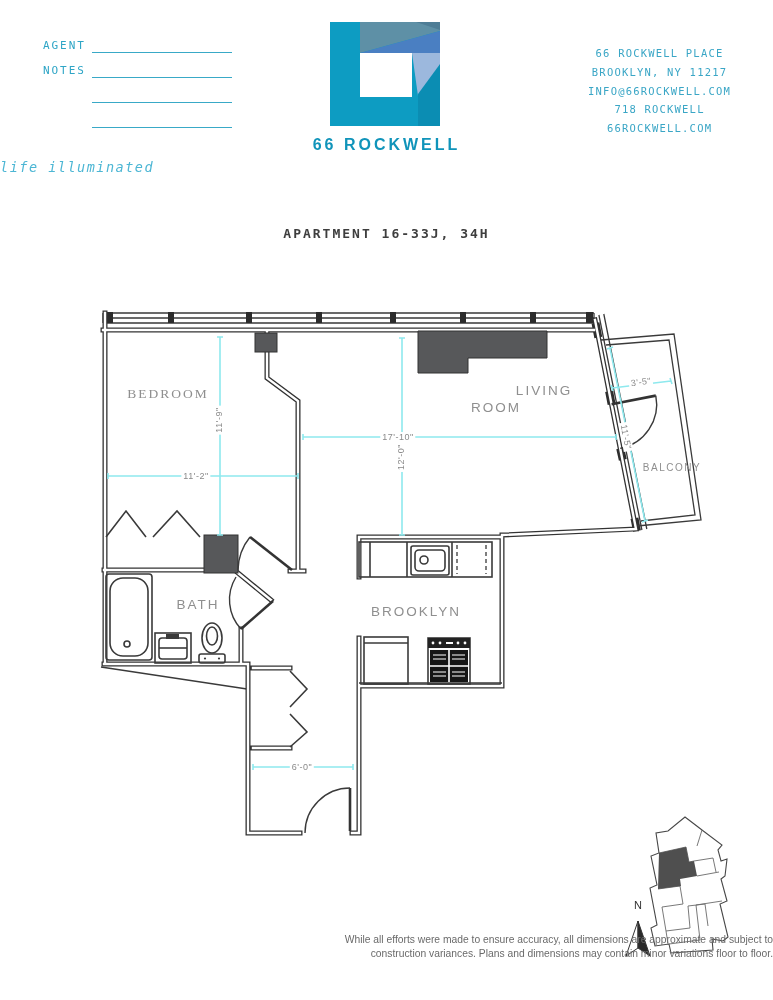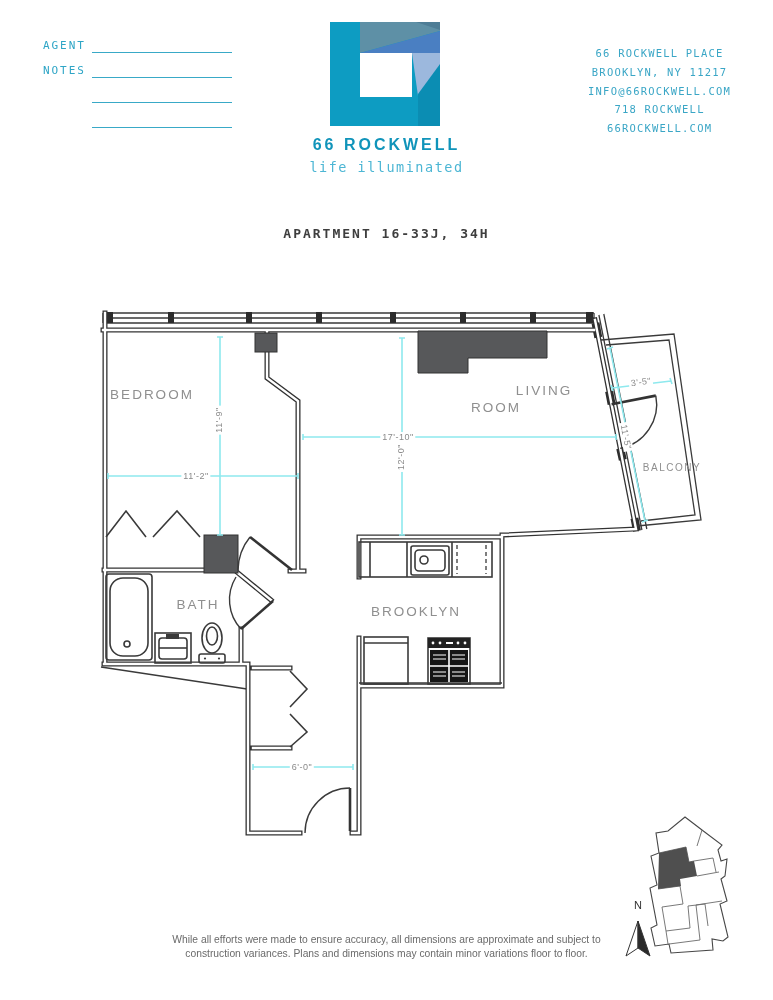--- a/index.html
+++ b/index.html
@@ -9,23 +9,23 @@
   .fields{position:absolute;left:34px;top:36px;width:200px;}
   .frow{position:relative;height:25px;}
   .flabel{position:absolute;left:0;top:3px;width:52px;text-align:right;
           font-family:"DejaVu Sans Mono",monospace;font-size:11px;letter-spacing:2px;
           color:#2ea5c6;}
   .fline{position:absolute;left:58px;top:16px;width:140px;border-bottom:1.6px solid #39a9c7;}
   .logo-box{position:absolute;left:330px;top:22px;width:110px;height:107px;}
   .logo-title{position:absolute;left:0;right:0;top:136px;text-align:center;
           font-family:Liberation Sans, sans-serif;font-weight:bold;font-size:16px;
           letter-spacing:3px;color:#1094ba;}
-  .logo-tagline{position:absolute;left:0;right:0;top:159px;text-align:center;
+  .logo-tagline{position:absolute;left:0;right:0;top:159px;text-align:left;
           font-family:"DejaVu Sans Mono",monospace;font-size:13.5px;
-          letter-spacing:1.5px;color:#4cb6d4;}
+          letter-spacing:1.5px;color:#4cb6d4;font-style:italic;}
   .contact{position:absolute;right:42px;top:44px;text-align:center;
           font-family:"DejaVu Sans Mono",monospace;font-size:10.5px;letter-spacing:1.2px;
           color:#3aa6c6;line-height:18.8px;}
   .plan-title{position:absolute;left:0;right:0;top:226px;text-align:center;
           font-family:"DejaVu Sans Mono",monospace;font-weight:bold;font-size:13px;
           letter-spacing:2px;color:#3e3e3e;}
   
   .room{position:absolute;color:#8f8f8f;font-size:13.5px;letter-spacing:2px;
         transform:translate(-50%,-50%);text-align:center;white-space:nowrap;}
   .room.small{font-size:10px;letter-spacing:1.5px;}
@@ -41,21 +41,21 @@
   .col{fill:#57585a;stroke:#333;stroke-width:1;}
   .post{stroke:#2c2c2c;stroke-width:8;}
   .leaf{stroke:#333;stroke-width:2.6;fill:none;}
   .arc{stroke:#3a3a3a;stroke-width:1.4;fill:none;}
   .dash{fill:none;stroke:#3a3a3a;stroke-width:1.3;stroke-dasharray:4,3;}
   .kp{fill:#fff;stroke:#474747;stroke-width:1.1;stroke-linejoin:miter;}
   .kpl{fill:none;stroke:#6a6a6a;stroke-width:0.9;}
   
   .north-label{position:absolute;left:629px;top:899px;width:18px;text-align:center;
        font-size:11px;color:#333;font-family:"Liberation Sans",sans-serif;}
-  .disclaimer{position:absolute;left:0;right:0;top:933px;text-align:center;
+  .disclaimer{position:absolute;left:0;right:0;top:933px;text-align:right;
        font-size:10.3px;color:#6a6a6a;line-height:13.5px;}
 </style>
 </head>
 <body>
 
 <div id="sheet">
 
   <div class="fields">
     <div class="frow">
       <span class="flabel">AGENT</span>
@@ -218,21 +218,21 @@
       <path class="kpl" d="M659,853 L686,847 M686,847 L689,862 L694,861 M694,861 L713,858 L716,872 M697,876 L719,872 M658,889 L680,886 M680,886 L683,904 L662,907 M662,907 L666,931 L690,928 M690,928 L688,906 L705,904 L708,926 M669,944 L700,940 L696,905 M696,905 L722,901 M702,830 L697,846 M666,931 L668,944"></path>
       <polygon points="659,853 686,847 689,862 694,861 697,876 680,879 681,886 658,889" fill="#4f4f4f"></polygon>
     </g>
 
     <g>
       <polygon points="638,921 638,948 626,956" fill="#fff" stroke="#333" stroke-width="1"></polygon>
       <polygon points="638,921 650,956 638,948" fill="#2a2a2a" stroke="#333" stroke-width="1"></polygon>
     </g>
   </svg>
 
-  <div class="room" style="left:152px;top:394px;">BEDROOM</div>
+  <div class="room" style="left:168px;top:394px;font-family:Liberation Serif, serif;">BEDROOM</div>
   <div class="room" style="left:508px;top:390px;margin-left:36px;">LIVING</div>
   <div class="room" style="left:496px;top:407px;">ROOM</div>
   <div class="room" style="left:198px;top:604px;text-align:right;">BATH</div>
   <div class="room" style="left:416px;top:611px;">BROOKLYN</div>
   <div class="room small" style="left:658px;top:467px;padding-left:28px;">BALCONY</div>
 
   <div class="dim" style="left:219px;top:420px;transform:translate(-50%,-50%) rotate(-90deg);">11'-9"</div>
   <div class="dim" style="left:196px;top:476px;transform:translate(-50%,-50%);">11'-2"</div>
   <div class="dim" style="left:398px;top:437px;transform:translate(-50%,-50%);">17'-10"</div>
   <div class="dim" style="left:401px;top:457px;transform:translate(-50%,-50%) rotate(-90deg);">12'-0"</div>

